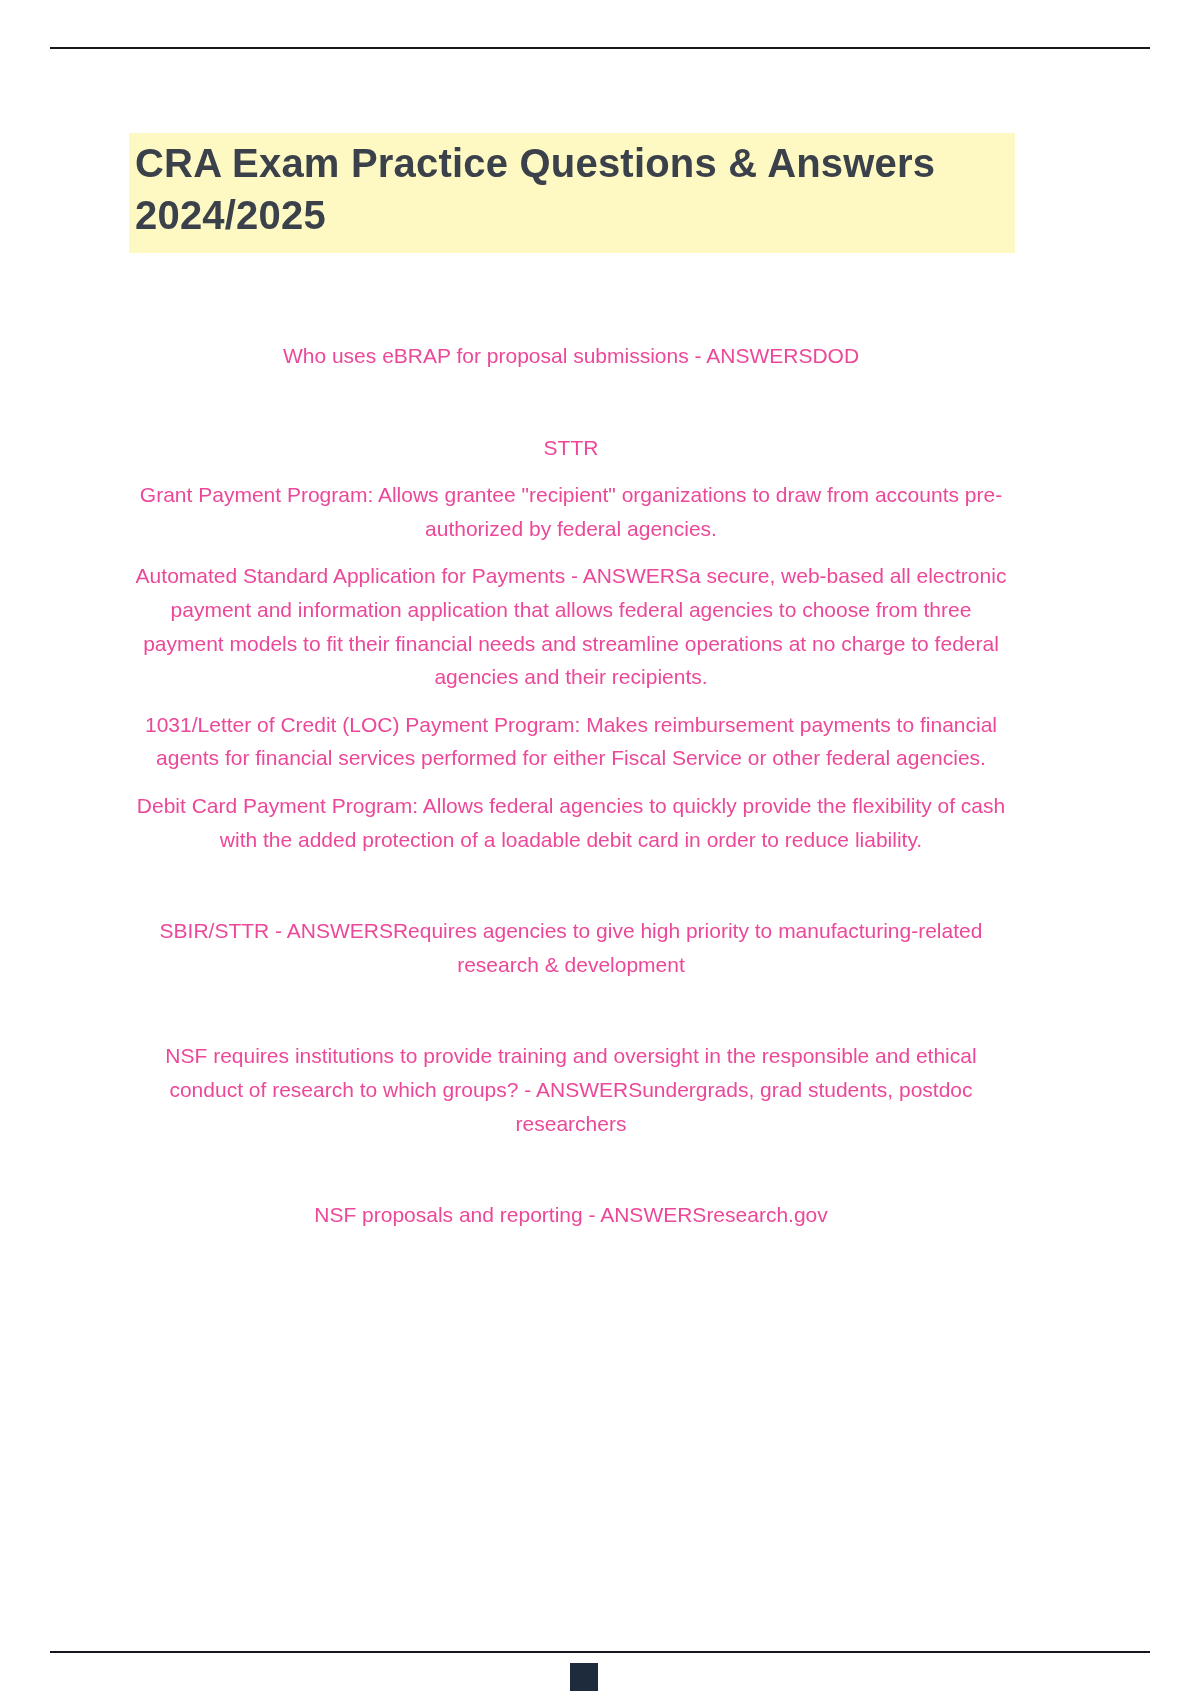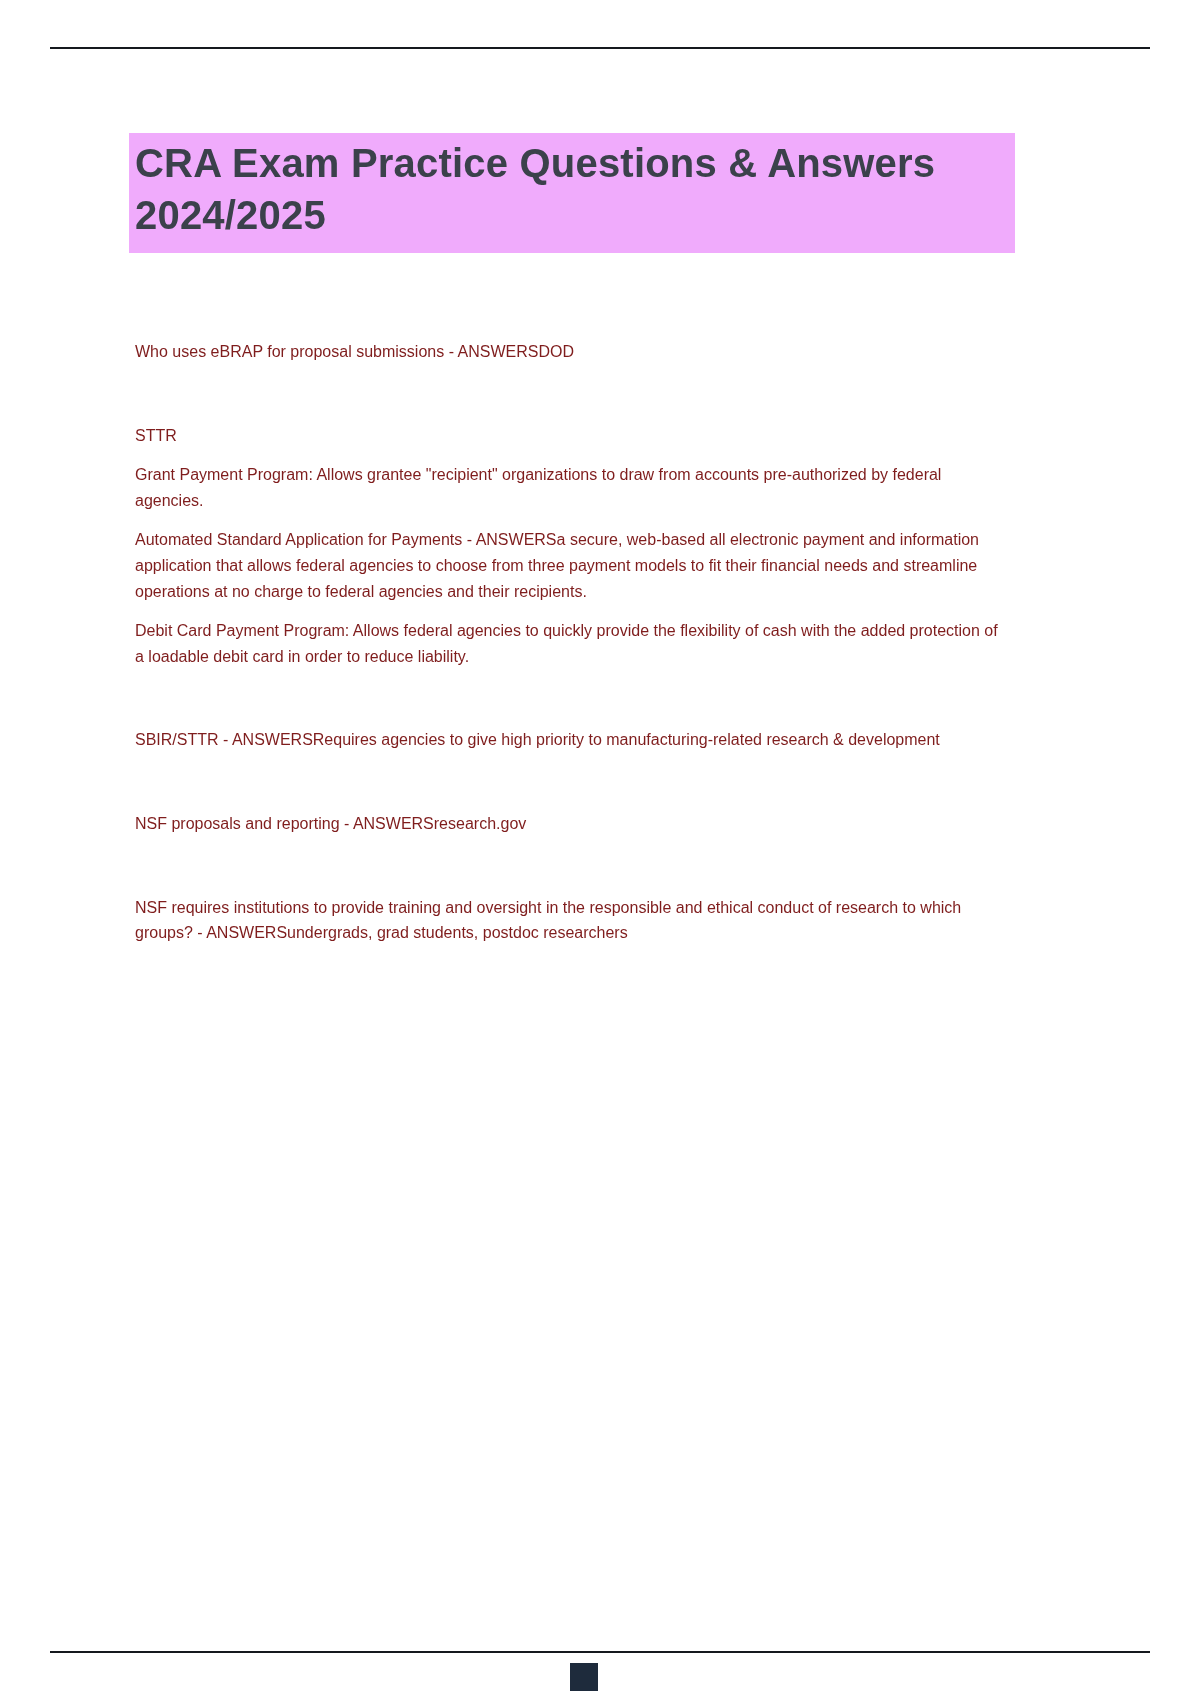--- a/index.html
+++ b/index.html
@@ -28,39 +28,40 @@
   .rule-top { top: 47px; }
   .rule-bottom { top: 1651px; }
   .content {
     position: absolute;
     left: 135px;
     top: 133px;
     width: 872px;
   }
   .doc-title {
     display: block;
-    background: #f0abfc;
+    background: #fef9c3;
     color: #3b414b;
     font-size: 40px;
     font-weight: bold;
     line-height: 1.3;
     padding: 4px 8px 12px 6px;
     margin-left: -6px;
     margin-right: -8px;
     margin-bottom: 86px;
     letter-spacing: 0.2px;
   }
   .qa-block {
     margin-bottom: 58px;
   }
   .qa-block p {
-    font-size: 16px;
+    font-size: 21px;
     line-height: 1.6;
-    color: #7f1d1d;
+    color: #ec4899;
     margin-bottom: 14px;
+    text-align: center;
   }
   .qa-block p:last-child { margin-bottom: 0; }
   .footer-marker {
     position: absolute;
     left: 570px;
     top: 1663px;
     width: 28px;
     height: 28px;
     background: #1e2b3c;
   }
@@ -78,33 +79,34 @@
 
     <div class="qa-block">
       <p>Who uses eBRAP for proposal submissions - ANSWERSDOD</p>
     </div>
 
 
     <div class="qa-block">
       <p>STTR</p>
       <p>Grant Payment Program: Allows grantee "recipient" organizations to draw from accounts pre-authorized by federal agencies.</p>
       <p>Automated Standard Application for Payments - ANSWERSa secure, web-based all electronic payment and information application that allows federal agencies to choose from three payment models to fit their financial needs and streamline operations at no charge to federal agencies and their recipients.</p>
+      <p>1031/Letter of Credit (LOC) Payment Program: Makes reimbursement payments to financial agents for financial services performed for either Fiscal Service or other federal agencies.</p>
       <p>Debit Card Payment Program: Allows federal agencies to quickly provide the flexibility of cash with the added protection of a loadable debit card in order to reduce liability.</p>
     </div>
 
     <div class="qa-block">
       <p>SBIR/STTR - ANSWERSRequires agencies to give high priority to manufacturing-related research &amp; development</p>
     </div>
 
     <div class="qa-block">
-      <p>NSF proposals and reporting - ANSWERSresearch.gov</p>
+      <p>NSF requires institutions to provide training and oversight in the responsible and ethical conduct of research to which groups? - ANSWERSundergrads, grad students, postdoc researchers</p>
     </div>
 
     <div class="qa-block">
-      <p>NSF requires institutions to provide training and oversight in the responsible and ethical conduct of research to which groups? - ANSWERSundergrads, grad students, postdoc researchers</p>
+      <p>NSF proposals and reporting - ANSWERSresearch.gov</p>
     </div>
 
 
 
   </div>
 
   <div class="rule rule-bottom"></div>
 
   <div class="footer-marker"></div>
 

